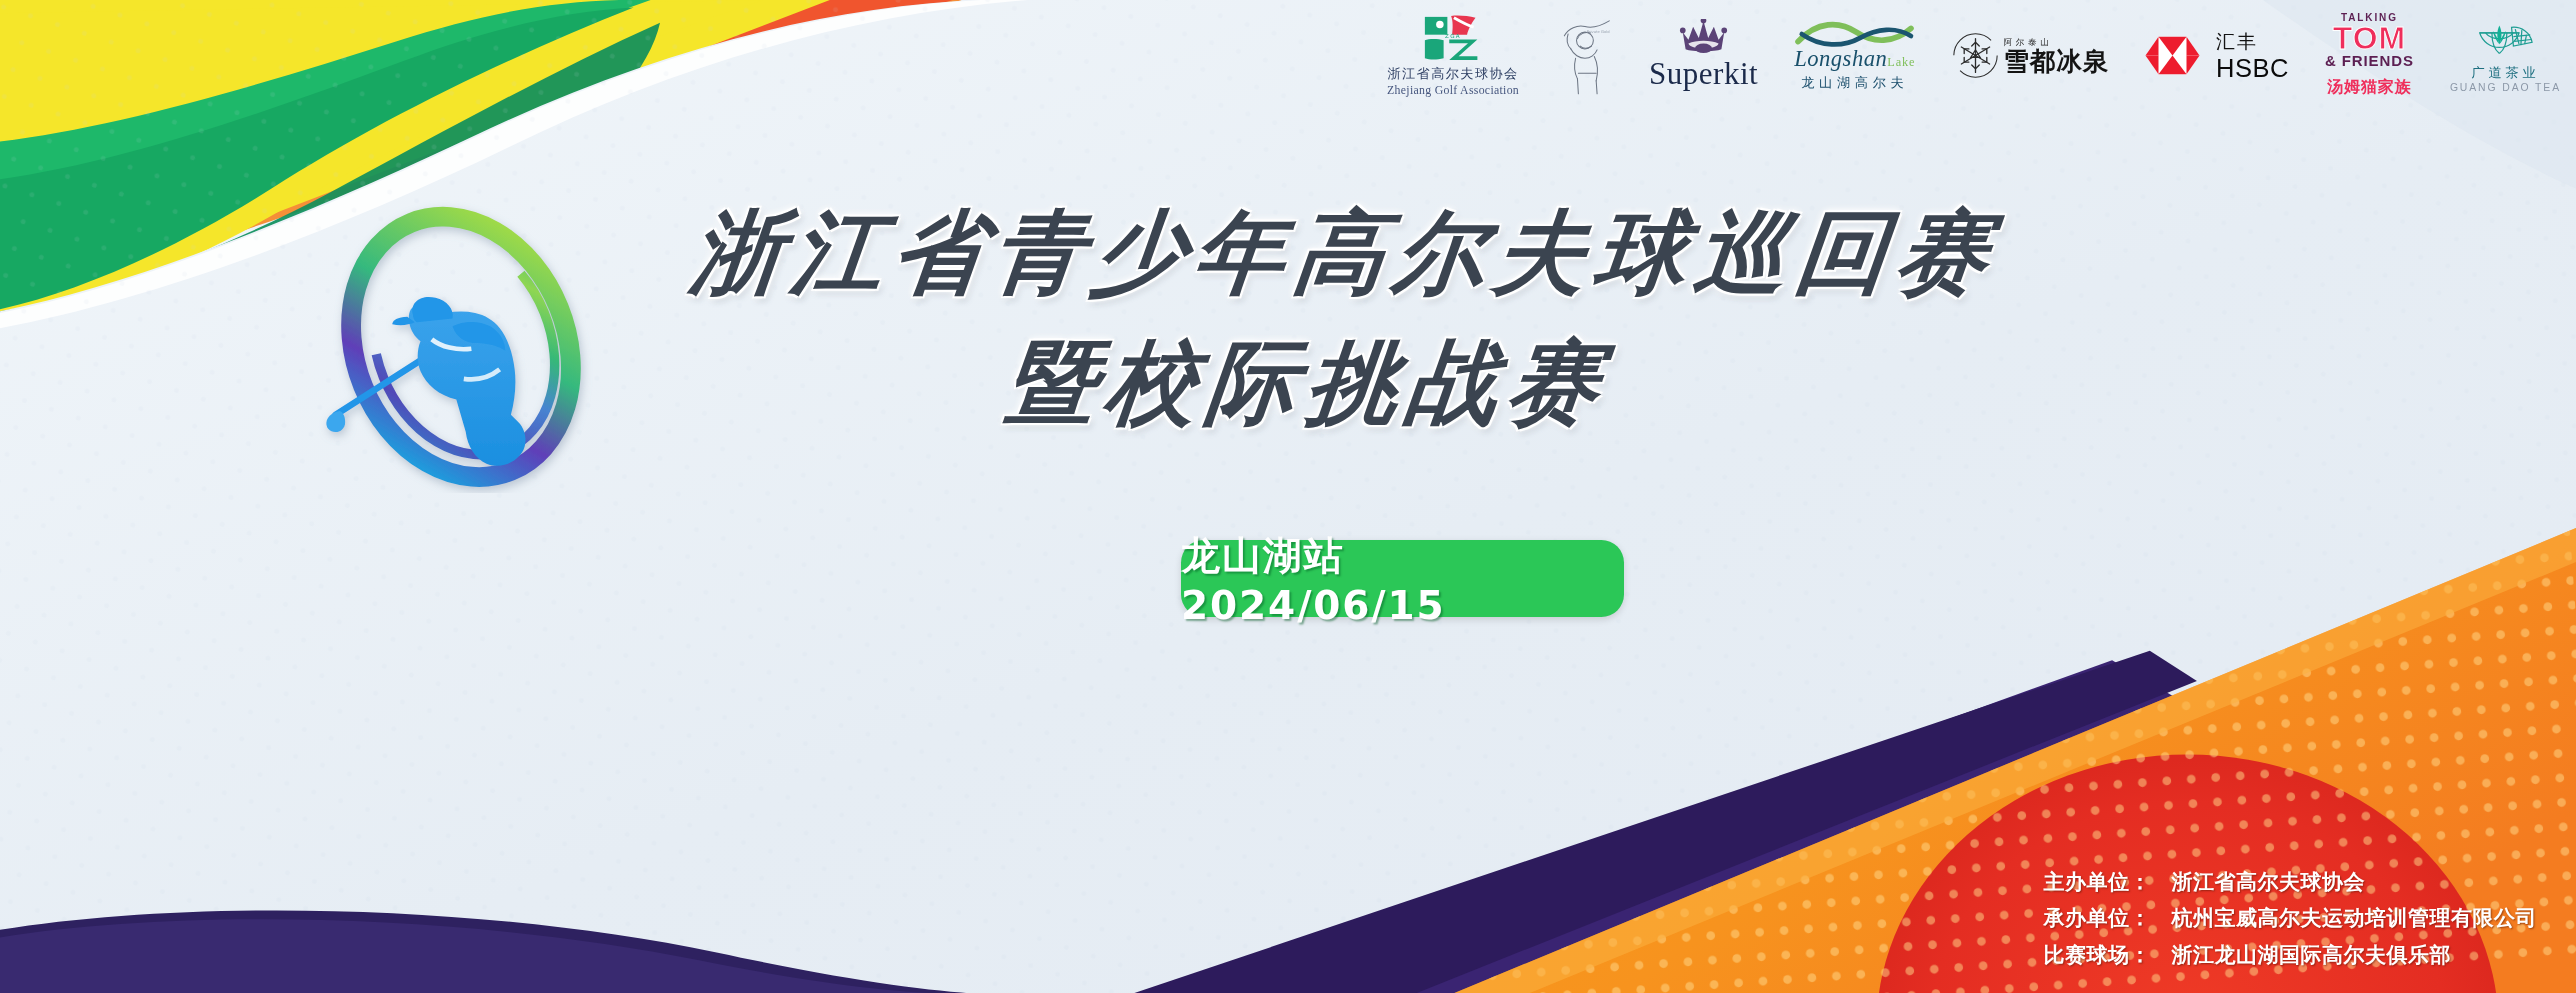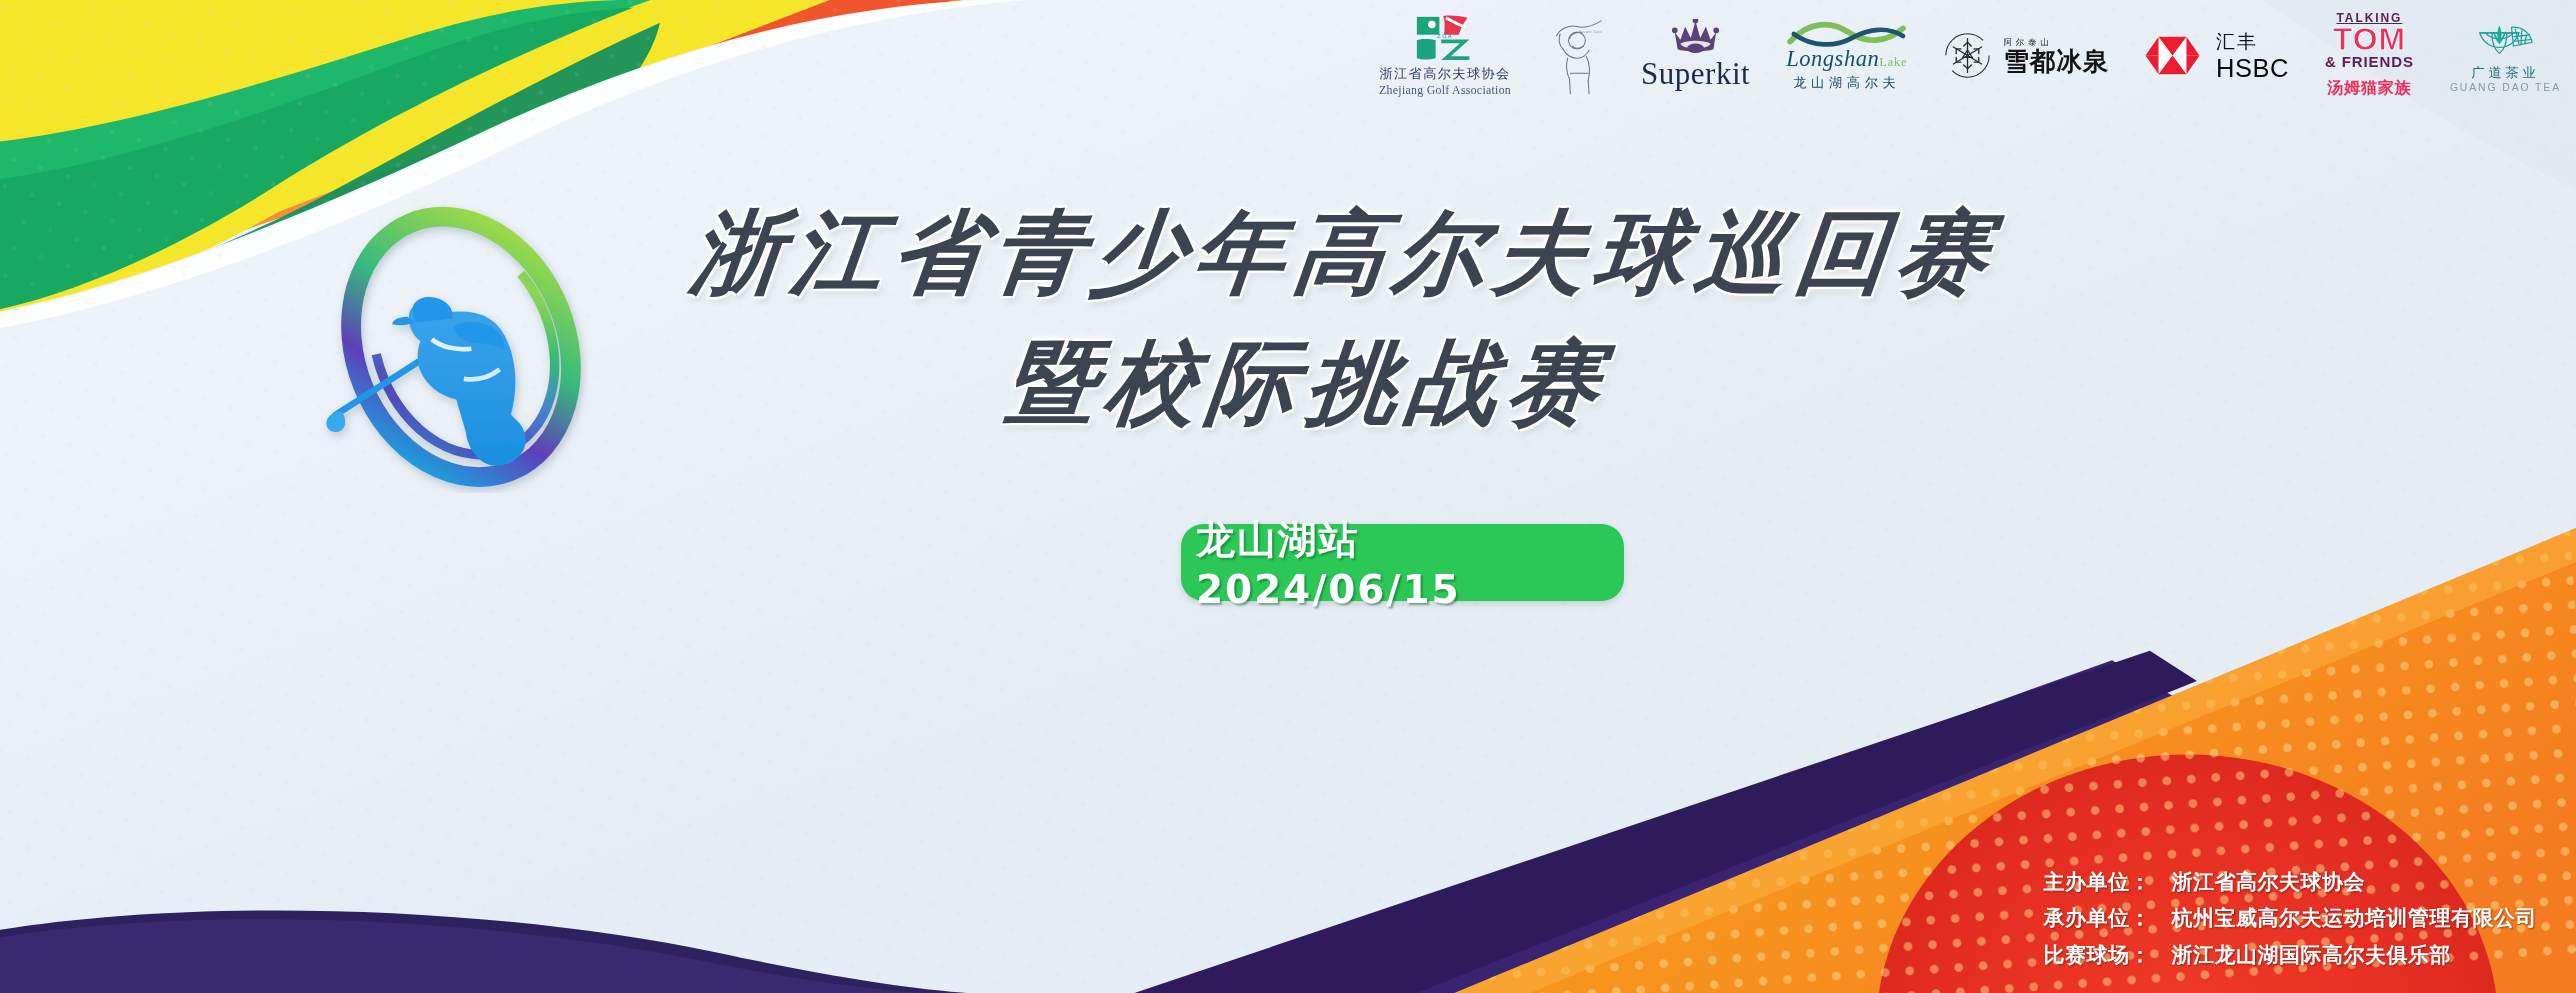--- a/index.html
+++ b/index.html
@@ -44,34 +44,34 @@
   
   .longshan-swoosh { width:121px; height:32px; }
   .longshan-word { font-family:"Liberation Serif",serif; font-style:italic; font-size:22.6px;
                    color:#19506b; letter-spacing:0.5px; margin-top:-5.7px; }
   .longshan-lake { font-style:normal; font-size:12.3px; color:#7fbf5a; letter-spacing:0.9px; }
   .longshan-cn { font-size:13.2px; color:#1c4f6d; letter-spacing:4.7px; margin-top:1.9px;
                  font-family:"DejaVu Sans",sans-serif; }
 
   
   .snowflake { width:49px; height:49px; }
-  .xuedu-row { display:flex; align-items:center; gap:11px; }
+  .xuedu-row { display:flex; align-items:center; gap:3px; }
   .xuedu-sub { font-size:8.5px; color:#2a2a2a; letter-spacing:3.8px;
                font-family:"DejaVu Sans",sans-serif; text-align:left; }
   .xuedu-main { font-size:25.5px; color:#141414; letter-spacing:0.9px; font-weight:bold;
                 font-family:"DejaVu Sans",sans-serif; line-height:1; }
 
   
   .hsbc-row { display:flex; align-items:center; gap:16px; }
   .hsbc-hex { width:55px; height:41px; }
   .hsbc-cn { font-size:19px; color:#131313; letter-spacing:1.9px; font-family:"DejaVu Sans",sans-serif; }
   .hsbc-en { font-size:25.5px; color:#0b0b0b; font-weight:normal; letter-spacing:0.5px; line-height:1.05; }
 
   
-  .tt-talking { font-size:12px; font-weight:bold; color:#5c1f52; letter-spacing:1.9px; line-height:1;text-decoration:underline; }
+  .tt-talking { font-size:10px; font-weight:bold; color:#5c1f52; letter-spacing:1.9px; line-height:1; }
   .tt-tom { font-size:32px; font-weight:bold; color:#ef2e5b; letter-spacing:0.9px;
             line-height:.95; -webkit-text-stroke:0.9px #fff; }
   .tt-friends { font-size:15px; font-weight:bold; color:#5c1f52; letter-spacing:0.9px; line-height:1.1; }
   .tt-cn { font-size:16px; font-weight:bold; color:#ef2e5b; letter-spacing:0.9px;
            font-family:"DejaVu Sans",sans-serif; margin-top:8px; }
 
   
   .gd-cup { width:58px; height:43px; }
   .gd-cn { font-size:13.2px; color:#1e6f80; letter-spacing:3.8px; margin-top:2.8px;
            font-family:Liberation Serif, serif; }
@@ -93,25 +93,24 @@
        1.9px 1.9px 0 #fff, -1.9px -1.9px 0 #fff, 1.9px -1.9px 0 #fff, -1.9px 1.9px 0 #fff,
        2.8px 3.8px 6.6px rgba(120,135,155,.45);
     font-style:italic;
     transform:skewX(-6deg);
   }
   #title-line-1 { font-size:91px; line-height:113px; padding-left:113px; }
   #title-line-2 { font-size:91px; line-height:113px; padding-left:38px; margin-top:17px; }
 
   
   #date-badge {
-    position:absolute; left:1181px; top:524px; width:443px; height:77px;
+    position:absolute; left:1181px; top:540px; width:443px; height:77px;
     background:#2bc757; border-radius:22.6px; z-index:31;
     display:flex; align-items:center; justify-content:center;
     box-shadow:0 2.8px 7.5px rgba(0,0,0,.13);
-    padding-left:15px;
   }
   #date-badge-text {
     color:#ffffff; font-weight:bold; font-size:39px; letter-spacing:1.9px;
     font-family:"DejaVu Sans","Liberation Sans",sans-serif;
     text-shadow:1.9px 1.9px 1.9px rgba(0,90,35,.45);
   }
 
   
   #credits {
     position:absolute; right:39px; bottom:17px; z-index:45;

